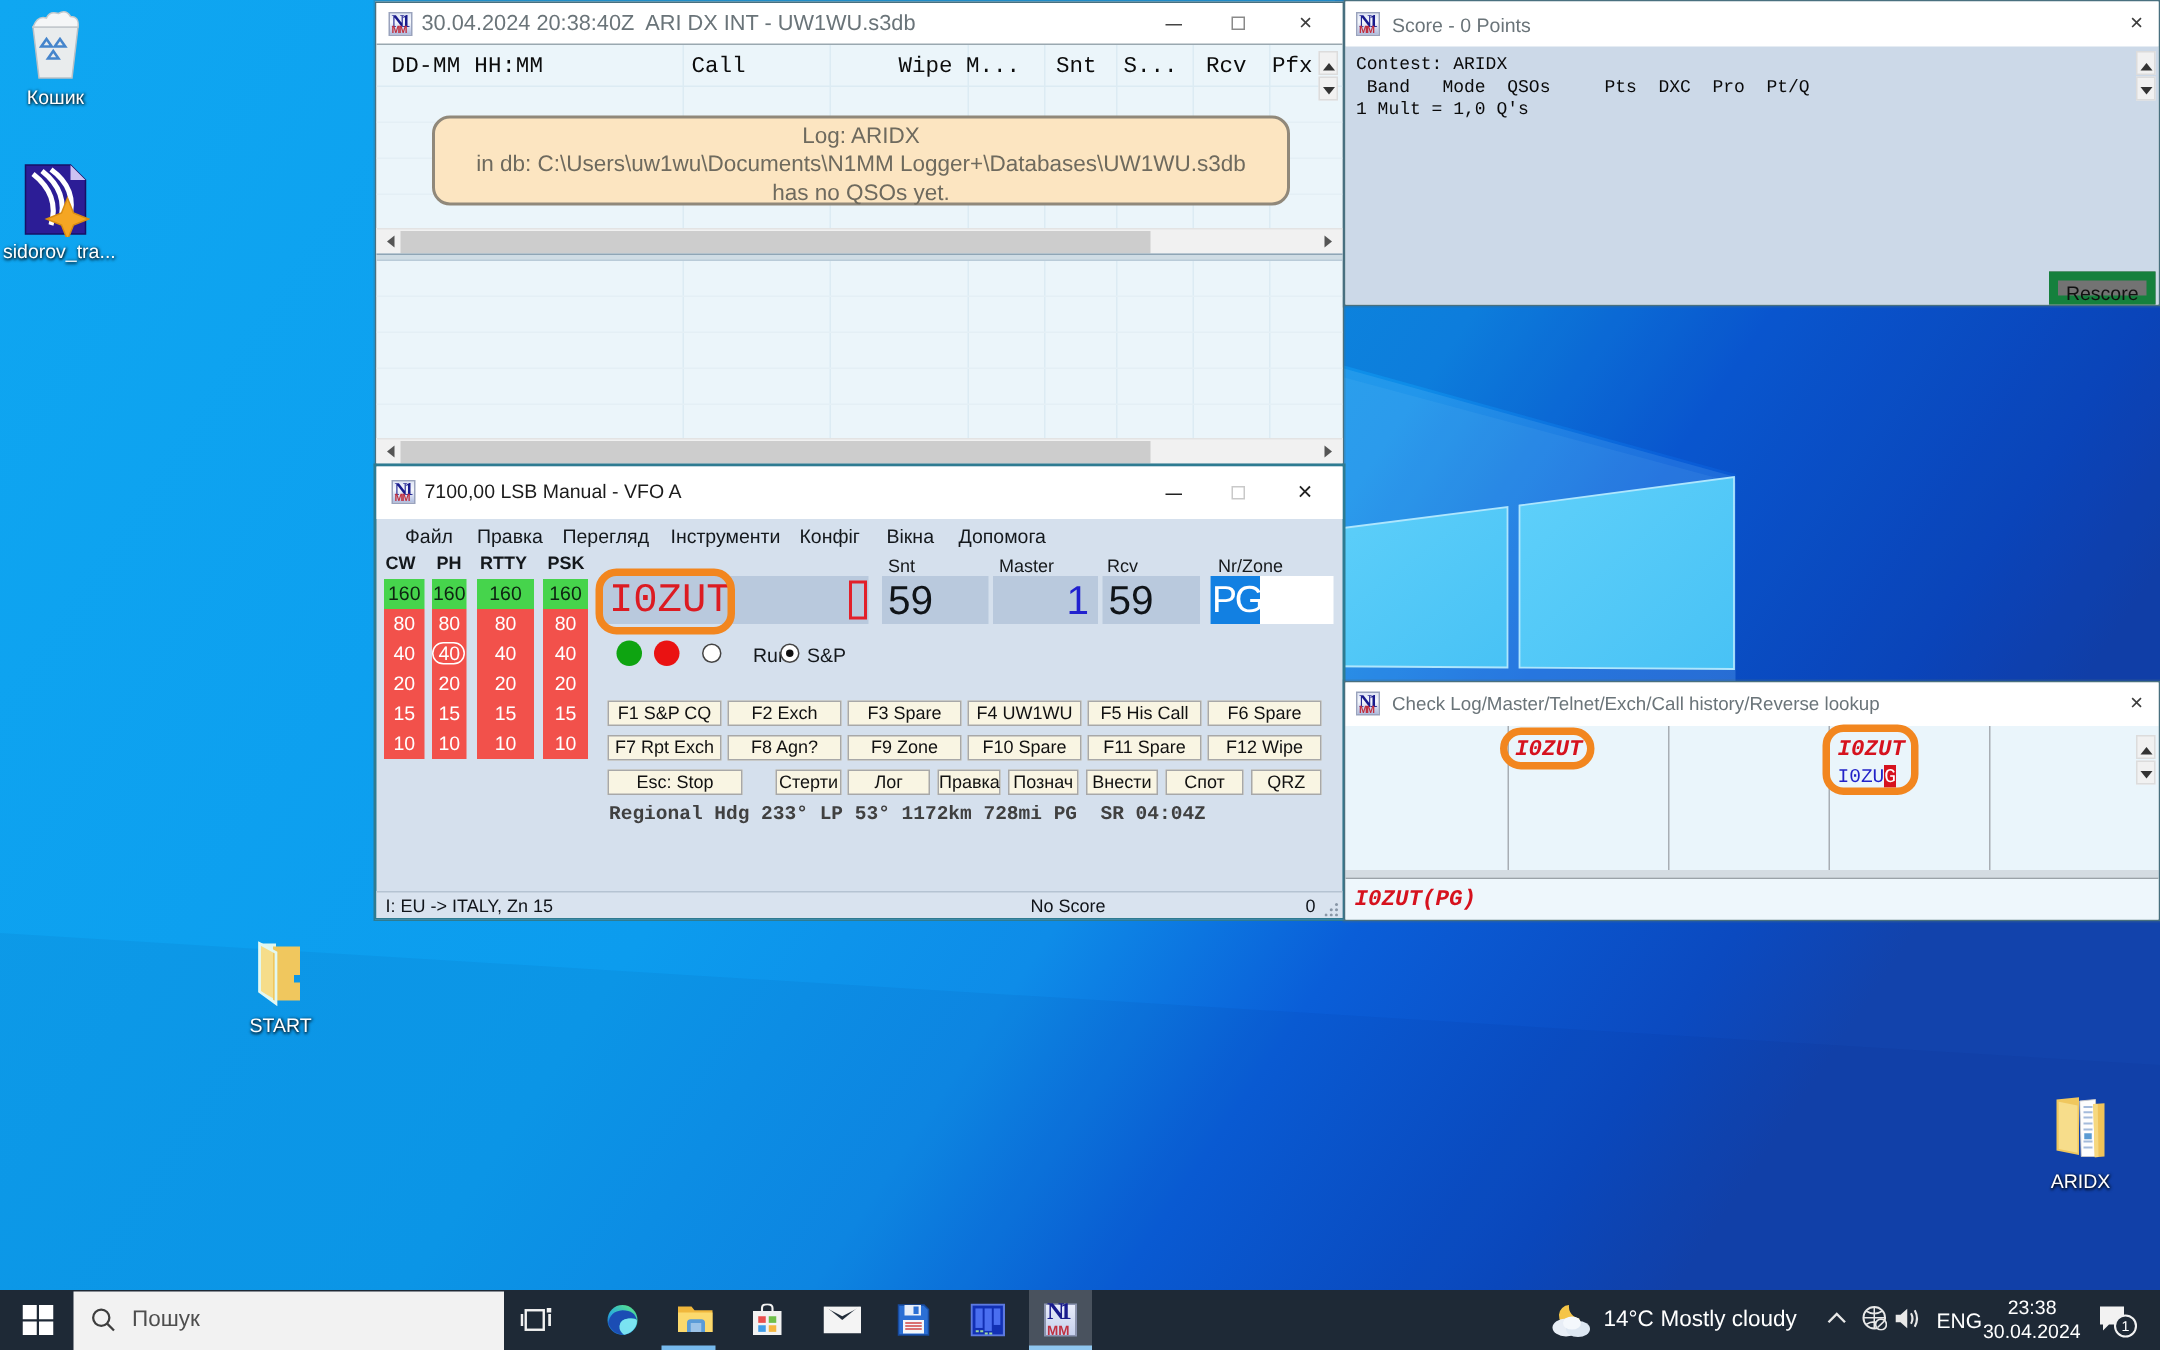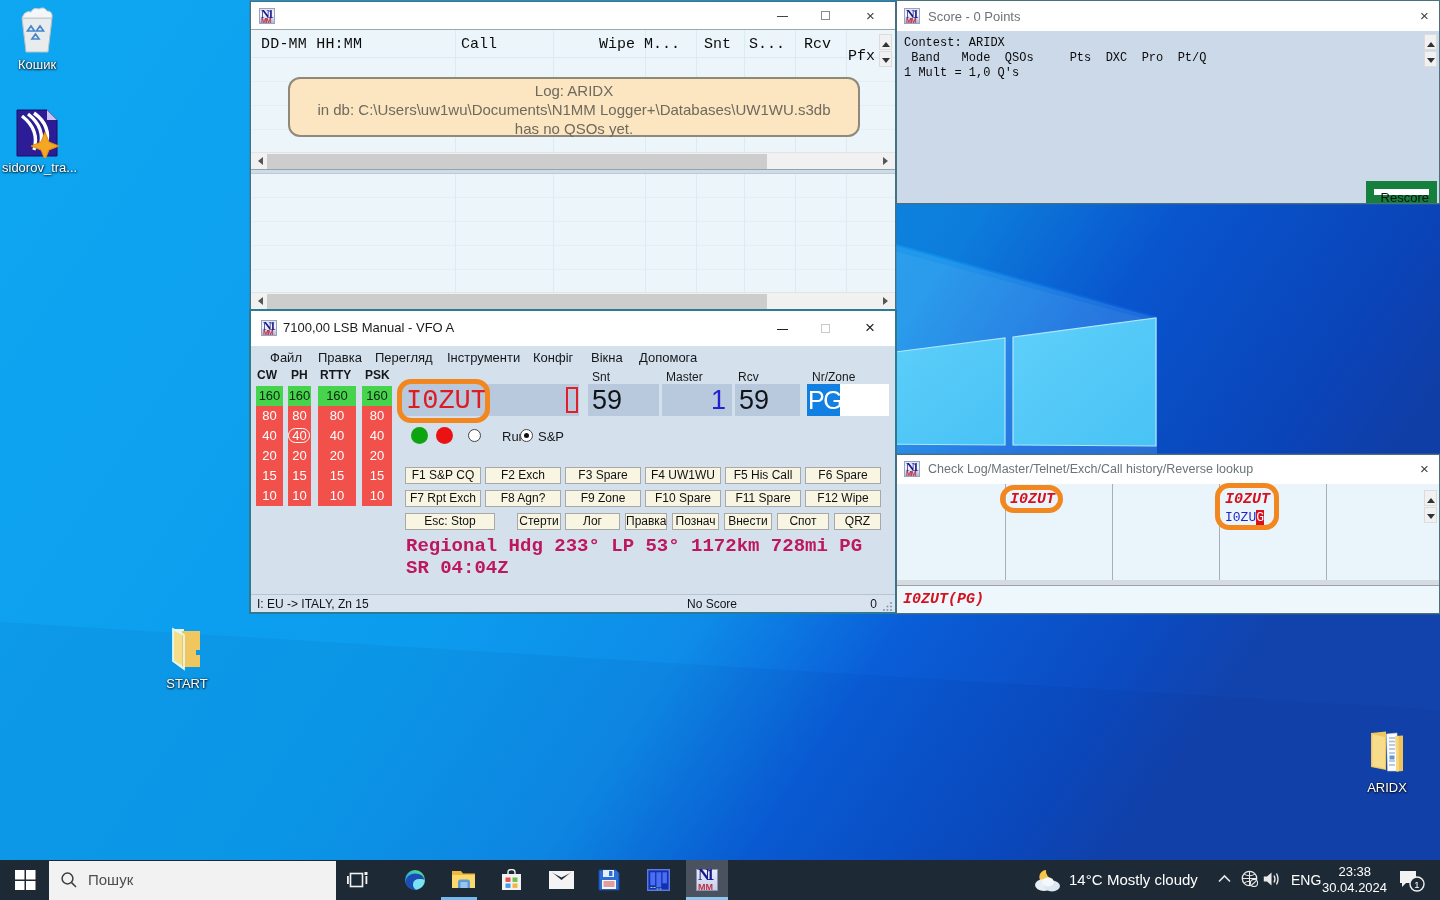--- a/index.html
+++ b/index.html
@@ -87,20 +87,21 @@
 <path d="M26.5 8 L29.5 8 L30 43.3 L27.5 43.5 Z" fill="#f6d87f"></path>
 </svg>
 <div class="ic" style="left:1356px;top:780px;width:62px;font-size:13px">ARIDX</div>
 
 <div class="win" style="left:250px;top:1px;width:646px;height:309px">
  <div class="abs" style="left:0;top:0;width:644px;height:28px;background:#fff;border-bottom:1px solid #9aa8b0">
   <div class="nicon" style="left:8px;top:6px">
         <b>N1</b>
         <i>MM</i>
       </div>
+  <div class="ttext" style="left:30px;top:6px;font-size:14.5px">30.04.2024 20:38:40Z&nbsp; ARI DX INT - UW1WU.s3db</div>
   <div class="capmin" style="left:526px;top:14px"></div>
   <div class="capmax" style="left:570px;top:9px"></div>
   <div class="capx" style="left:615px;top:9px">×</div>
  </div>
  <div class="abs" style="left:0;top:28px;width:644px;height:279px;background:#ebf5fa">
 
   <div class="abs" style="left:0;top:0;width:764px;height:122px;overflow:hidden">
    <div class="gline" style="left:204px;top:0;width:1px;height:122px"></div>
    <div class="gline" style="left:302px;top:0;width:1px;height:122px"></div>
    <div class="gline" style="left:394px;top:0;width:1px;height:122px"></div>
@@ -111,21 +112,21 @@
    <div class="gline" style="left:0;top:27px;width:644px;height:1px"></div>
    <div class="gline" style="left:0;top:51px;width:644px;height:1px;background:#e4eff5"></div>
    <div class="gline" style="left:0;top:75px;width:644px;height:1px;background:#e4eff5"></div>
    <div class="gline" style="left:0;top:99px;width:644px;height:1px;background:#e4eff5"></div>
    <div class="mono abs" style="left:10px;top:6px;font-size:15px;color:#0c0c0c;letter-spacing:0.2px">DD-MM HH:MM</div>
    <div class="mono abs" style="left:210px;top:6px;font-size:15px;color:#0c0c0c">Call</div>
    <div class="mono abs" style="left:348px;top:6px;font-size:15px;color:#0c0c0c">Wipe M...</div>
    <div class="mono abs" style="left:453px;top:6px;font-size:15px;color:#0c0c0c">Snt</div>
    <div class="mono abs" style="left:498px;top:6px;font-size:15px;color:#0c0c0c">S...</div>
    <div class="mono abs" style="left:553px;top:6px;font-size:15px;color:#0c0c0c">Rcv</div>
-   <div class="mono abs" style="left:597px;top:18px;font-size:15px;color:#0c0c0c">Pfx</div>
+   <div class="mono abs" style="left:597px;top:6px;font-size:15px;color:#0c0c0c">Pfx</div>
    <div class="abs" style="left:37px;top:47px;width:572px;height:60px;background:#fce5c1;border:2px solid #90887a;border-radius:12px;text-align:center;font-size:15px;color:#6e6a5e;line-height:19px;padding-top:2px">Log: ARIDX<br>in db: C:\Users\uw1wu\Documents\N1MM Logger+\Databases\UW1WU.s3db<br>has no QSOs yet.</div>
   </div>
   <div class="vbtn up" style="left:628px;top:4px">
         <span></span>
       </div>
   <div class="vbtn dn" style="left:628px;top:21px">
         <span></span>
       </div>
   <div class="hsb" style="left:0;top:122px;width:644px">
    <div class="arrL" style="left:3px"></div>
@@ -249,21 +250,21 @@
   <div class="fk" style="left:474px;top:144px;width:76px">F11 Spare</div>
   <div class="fk" style="left:554px;top:144px;width:76px">F12 Wipe</div>
   <div class="fk" style="left:154px;top:167px;width:90px">Esc: Stop</div>
   <div class="fk" style="left:266px;top:167px;width:44px">Стерти</div>
   <div class="fk" style="left:314px;top:167px;width:55px">Лог</div>
   <div class="fk" style="left:374px;top:167px;width:42px">Правка</div>
   <div class="fk" style="left:421px;top:167px;width:47px">Познач</div>
   <div class="fk" style="left:473px;top:167px;width:48px">Внести</div>
   <div class="fk" style="left:526px;top:167px;width:52px">Спот</div>
   <div class="fk" style="left:583px;top:167px;width:47px">QRZ</div>
-  <div class="mono abs" style="left:155px;top:189px;font-size:19px;font-weight:bold;color:#be185d">Regional Hdg 233° LP 53° 1172km 728mi PG&nbsp; SR 04:04Z</div>
+  <div class="mono abs" style="left:155px;top:189px;font-size:13px;font-weight:bold;color:#404040">Regional Hdg 233° LP 53° 1172km 728mi PG&nbsp; SR 04:04Z</div>
 
   <div class="abs" style="left:0;top:248px;width:644px;height:18px;background:#d9e3ef;border-top:1px solid #b5c3d2;font-size:12px;color:#10141a">
    <div class="abs" style="left:6px;top:2px">I: EU -&gt; ITALY, Zn 15</div>
    <div class="abs" style="left:436px;top:2px">No Score</div>
    <div class="abs" style="right:18px;top:2px">0</div>
         <svg class="abs" style="right:2px;top:6px" width="10" height="10">
           <circle cx="8" cy="2" r="1" fill="#8896a6"></circle>
           <circle cx="8" cy="5.5" r="1" fill="#8896a6"></circle>
           <circle cx="4.5" cy="5.5" r="1" fill="#8896a6"></circle>
           <circle cx="8" cy="9" r="1" fill="#8896a6"></circle>
@@ -286,21 +287,21 @@
  <div class="abs" style="left:0;top:30px;width:542px;height:172px;background:#ccd9e8">
   <div class="mono abs" style="left:7px;top:5px;font-size:12px;color:#0a0a0a;line-height:15px;white-space:pre">Contest: ARIDX
  Band   Mode  QSOs     Pts  DXC  Pro  Pt/Q
 1 Mult = 1,0 Q's</div>
   <div class="vbtn up" style="left:527px;top:3px">
         <span></span>
       </div>
   <div class="vbtn dn" style="left:527px;top:20px">
         <span></span>
       </div>
-  <div class="abs" style="left:469px;top:150px;width:71px;height:22px;background:#ffffff;border:8px solid #15803d;text-align:right;font-size:13px;line-height:18px;color:#111">Rescore</div>
+  <div class="abs" style="left:469px;top:150px;width:71px;height:22px;background:#737373;border:6px solid #15803d;text-align:center;font-size:13px;line-height:18px;color:#111">Rescore</div>
  </div>
 </div>
 
 <div class="win" style="left:896px;top:454px;width:544px;height:160px">
  <div class="abs" style="left:0;top:0;width:542px;height:29px;background:#fff">
   <div class="nicon" style="left:7px;top:6px">
         <b>N1</b>
         <i>MM</i>
       </div>
   <div class="ttext" style="left:31px;top:7px;font-size:12.5px">Check Log/Master/Telnet/Exch/Call history/Reverse lookup</div>

